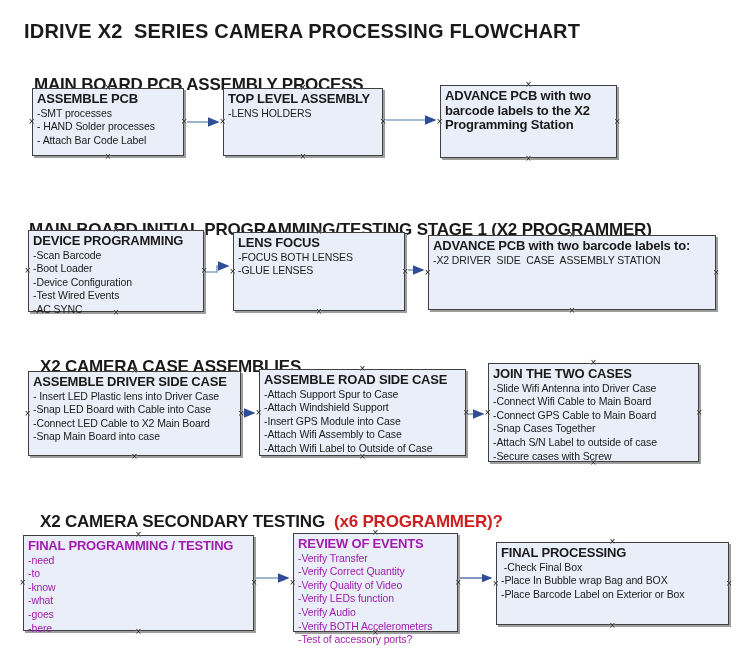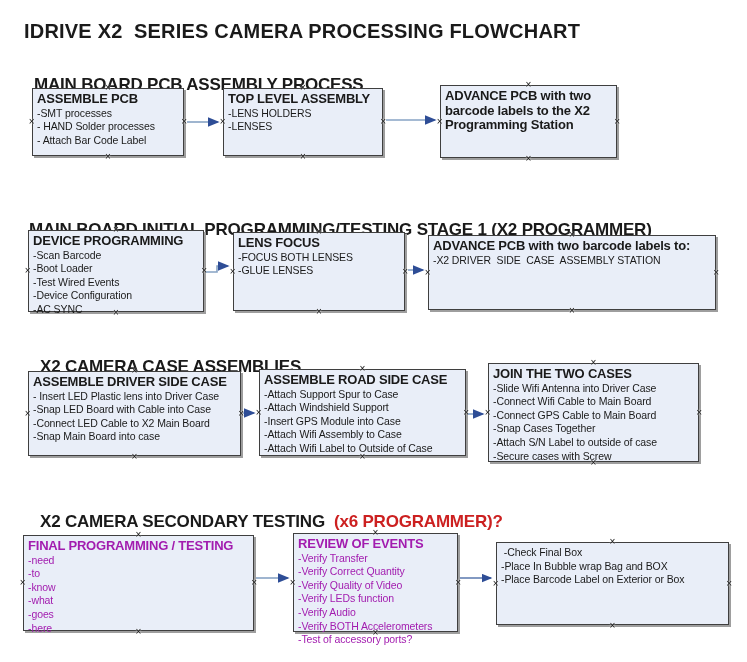--- a/index.html
+++ b/index.html
@@ -71,40 +71,39 @@
     <div class="box-item">- HAND Solder processes</div>
     <div class="box-item">- Attach Bar Code Label</div>
     <span class="handle handle-top">×</span>
     <span class="handle handle-bottom">×</span>
     <span class="handle handle-left">×</span>
     <span class="handle handle-right">×</span>
   </div>
 <div class="box" style="left:223px;top:88px;width:160px;height:68px;">
     <div class="box-title">TOP LEVEL ASSEMBLY</div>
     <div class="box-item">-LENS HOLDERS</div>
-    <div class="box-item">-LENSES</div>
     <span class="handle handle-top">×</span>
     <span class="handle handle-bottom">×</span>
     <span class="handle handle-left">×</span>
     <span class="handle handle-right">×</span>
   </div>
 <div class="box" style="left:440px;top:85px;width:177px;height:73px;">
     <div class="box-title">ADVANCE PCB with two barcode labels to the  X2 Programming Station</div>
     <span class="handle handle-top">×</span>
     <span class="handle handle-bottom">×</span>
     <span class="handle handle-left">×</span>
     <span class="handle handle-right">×</span>
   </div>
 
 <div class="box" style="left:28px;top:230px;width:176px;height:82px;">
     <div class="box-title">DEVICE PROGRAMMING</div>
     <div class="box-item">-Scan Barcode</div>
     <div class="box-item">-Boot Loader</div>
+    <div class="box-item">-Device Configuration</div>
     <div class="box-item">-Test Wired Events</div>
-    <div class="box-item">-Device Configuration</div>
     <div class="box-item">-AC SYNC</div>
     <span class="handle handle-top">×</span>
     <span class="handle handle-bottom">×</span>
     <span class="handle handle-left">×</span>
     <span class="handle handle-right">×</span>
   </div>
 <div class="box" style="left:233px;top:232px;width:172px;height:79px;">
     <div class="box-title">LENS FOCUS</div>
     <div class="box-item">-FOCUS BOTH LENSES</div>
     <div class="box-item">-GLUE LENSES</div>
@@ -180,20 +179,21 @@
     <div class="box-item">-Verify LEDs function</div>
     <div class="box-item">-Verify Audio</div>
     <div class="box-item">-Verify BOTH Accelerometers</div>
     <div class="box-item">-Test of accessory ports?</div>
     <span class="handle handle-top">×</span>
     <span class="handle handle-bottom">×</span>
     <span class="handle handle-left">×</span>
     <span class="handle handle-right">×</span>
   </div>
 <div class="box" style="left:496px;top:542px;width:233px;height:83px;">
+    <div class="box-title">FINAL PROCESSING</div>
     <div class="box-item"> -Check Final Box</div>
     <div class="box-item">-Place In Bubble wrap Bag and BOX</div>
     <div class="box-item">-Place Barcode Label on Exterior or Box</div>
     <span class="handle handle-top">×</span>
     <span class="handle handle-bottom">×</span>
     <span class="handle handle-left">×</span>
     <span class="handle handle-right">×</span>
   </div>
 
 <svg class="arrow-layer" width="747" height="662">

